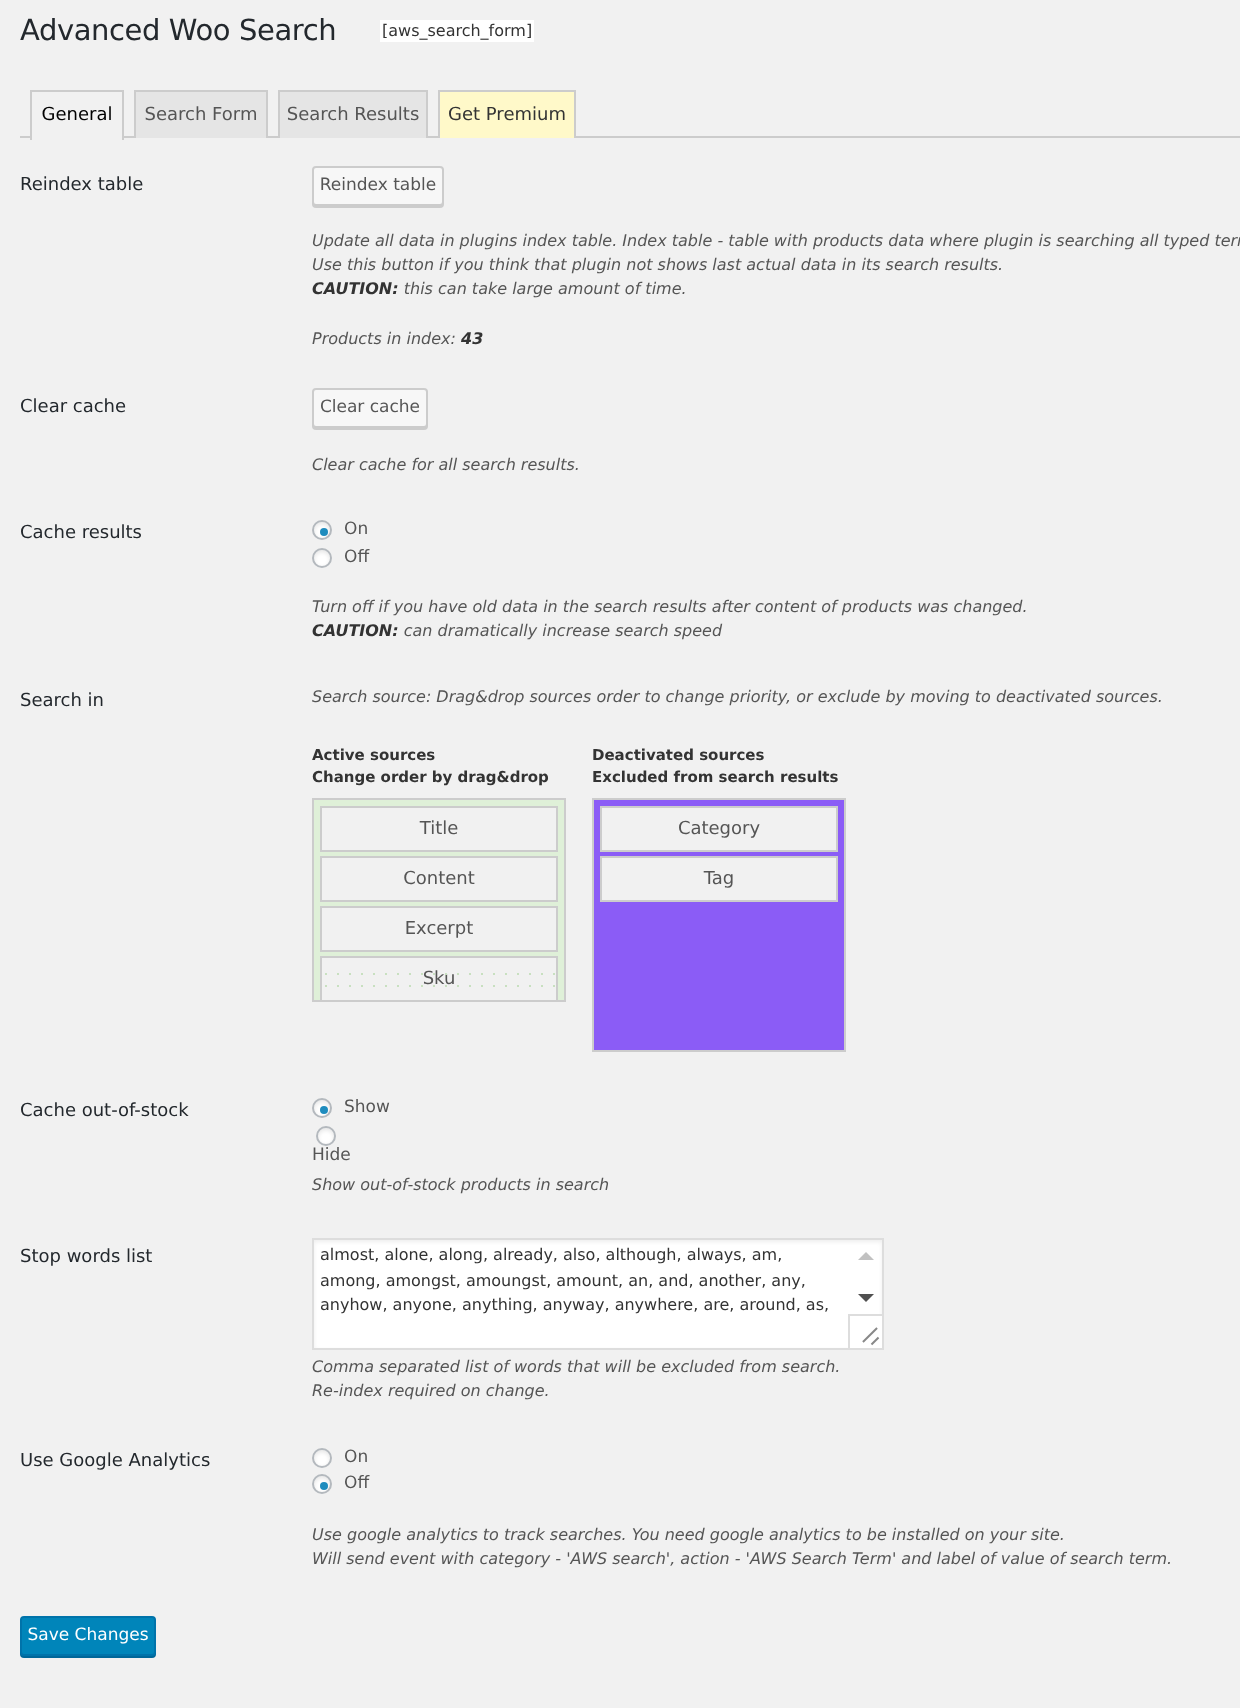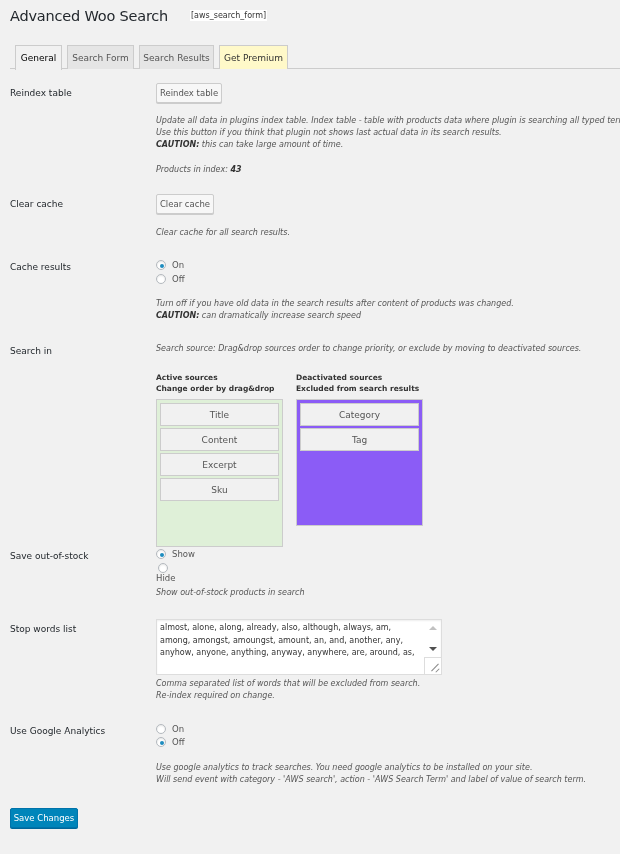--- a/index.html
+++ b/index.html
@@ -88,34 +88,34 @@
 
 <div class="col-head" style="left:156px;top:372px;">
   <div>Active sources</div>
   <div>Change order by drag&amp;drop</div>
 </div>
 <div class="col-head" style="left:296px;top:372px;">
   <div>Deactivated sources</div>
   <div>Excluded from search results</div>
 </div>
 
-<div class="source-box active" style="left:156px;top:399px;width:127px;height:148px;">
+<div class="source-box active" style="left:156px;top:399px;width:127px;height:102px;">
   <div class="source-item">Title</div>
   <div class="source-item">Content</div>
   <div class="source-item">Excerpt</div>
   <div class="source-item">Sku</div>
   <div class="drop-placeholder"></div>
 </div>
 
 <div class="source-box inactive" style="left:296px;top:399px;width:127px;height:127px;">
   <div class="source-item">Category</div>
   <div class="source-item">Tag</div>
 </div>
 
-<div class="row-label" style="top:551px;">Save out-of-stock</div>
+<div class="row-label" style="top:551px;">Cache out-of-stock</div>
 <div class="radio-row" style="top:549px;">
   <span class="radio checked"></span>
   <span>Show</span>
 </div>
 <div class="radio-row" style="top:563px;flex-direction:column;">
   <span class="radio"></span>
   <span>Hide</span>
 </div>
 <div class="desc" style="top:587px;">Show out-of-stock products in search</div>
 

